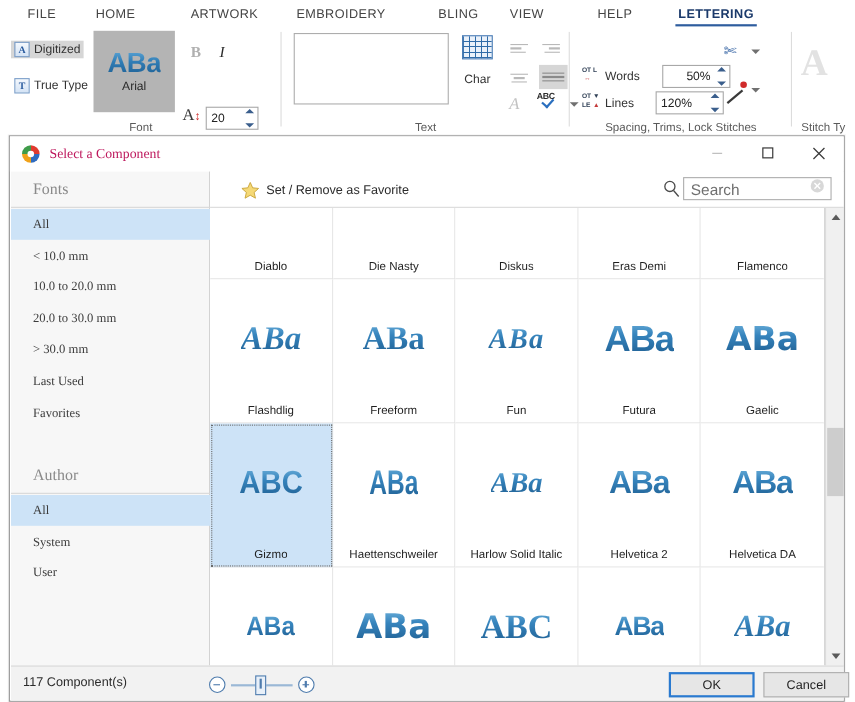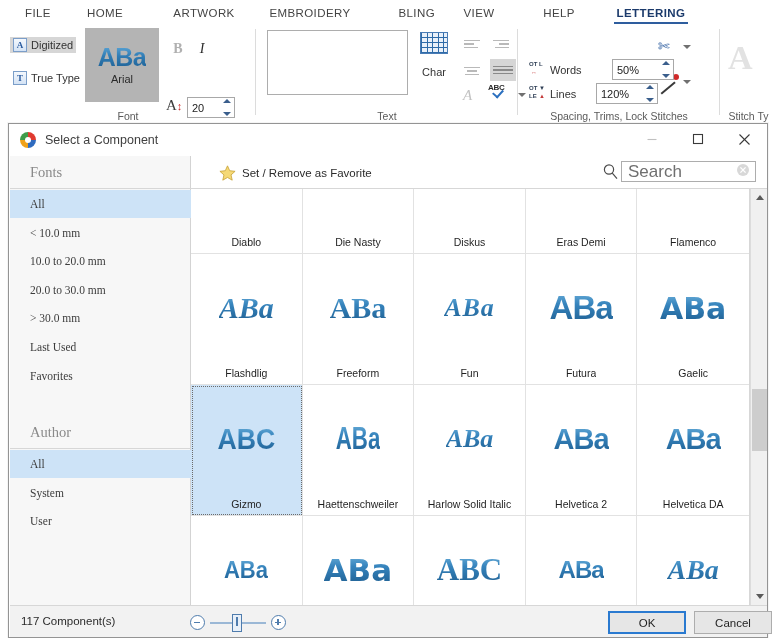--- a/index.html
+++ b/index.html
@@ -150,21 +150,21 @@
   #app-icon {
     width: 16px; height: 16px; margin-left: 11px; border-radius: 50%;
     background: conic-gradient(#e03a2f 0deg 90deg,#2f6bbf 90deg 180deg,
                 #f0a21a 180deg 270deg,#3f9c4a 270deg 360deg);
     position: relative;
   }
   #app-icon::after {
     content: ""; position: absolute; left: 5px; top: 5px;
     width: 6px; height: 6px; border-radius: 50%; background: #ffffff;
   }
-  #dlg-title { margin-left: 9px; font-size: 12.5px; color: #404040; }
+  #dlg-title { margin-left: 9px; font-size: 12.5px; color: #be185d; font-family: Liberation Serif, serif; }
   .wbtn {
     position: absolute; top: 0; width: 46px; height: 30px;
     display: flex; align-items: center; justify-content: center;
     cursor: default;
   }
   .wbtn svg { display: block; }
 
   
   #sidebar {
     position: absolute; left: 1px; top: 32px; width: 181px; height: 449px;
@@ -194,21 +194,21 @@
   #fav-star { width: 17px; height: 16px; }
   #fav-lbl { font-size: 11.5px; color: #2b2b2b; margin-left: 6px; }
   #search-icon-wrap { position: absolute; left: 411px; top: 7px; }
   #search-box {
     position: absolute; left: 430px; top: 5px; width: 135px; height: 21px;
     background: #fff; border: 1px solid #adadad;
     display: flex; align-items: center;
   }
   #search-input {
     border: 0; outline: 0; background: transparent; width: 108px;
-    margin-left: 4px; font-size: 17px; color: #6f6f6f;
+    margin-left: 4px; font-size: 14px; color: #6f6f6f;
     font-family: "Liberation Sans", sans-serif;
   }
   #search-input::placeholder { color: #6f6f6f; }
   #search-clear { margin-left: 2px; cursor: default; }
 
   
   #grid-wrap {
     position: absolute; left: 182px; top: 65px; width: 559px; height: 416px;
     background: #ffffff; border-right: 1px solid #d7d7d7;
     overflow: hidden;
@@ -438,21 +438,21 @@
         <div style="position:absolute;left:15px;top:1px;width:6px;height:6px;border-radius:50%;background:#d02b2b;"></div>
       </div>
       <div style="position:absolute;left:165px;top:55px;width:0;height:0;border-left:4px solid transparent;border-right:4px solid transparent;border-top:4px solid #707070;"></div>
         <div class="sp-row" style="left: 10px; top: 34px;">
           <div class="sp-ico">
             <b style="left:1px;top:0;">OT</b>
             <b style="left:11px;top:0;">L</b>
             <b style="left:3px;top:8px;color:#c43a3a;">↔</b>
           </div>
           <span class="sp-lbl">Words</span>
-          <div class="spin-box" style="position: relative; width: 62px; margin-left: 22px;">
+          <div class="spin-box" style="position: relative; width: 62px; margin-left: 12px; justify-content: center;">
             <span>50%</span>
             <span class="spin-arrows">
               <i class="up"></i>
               <i class="dn"></i>
             </span>
           </div>
         </div>
         <div class="sp-row" style="left: 10px; top: 58px;">
           <div class="sp-ico">
             <b style="left:1px;top:0;">OT</b>

